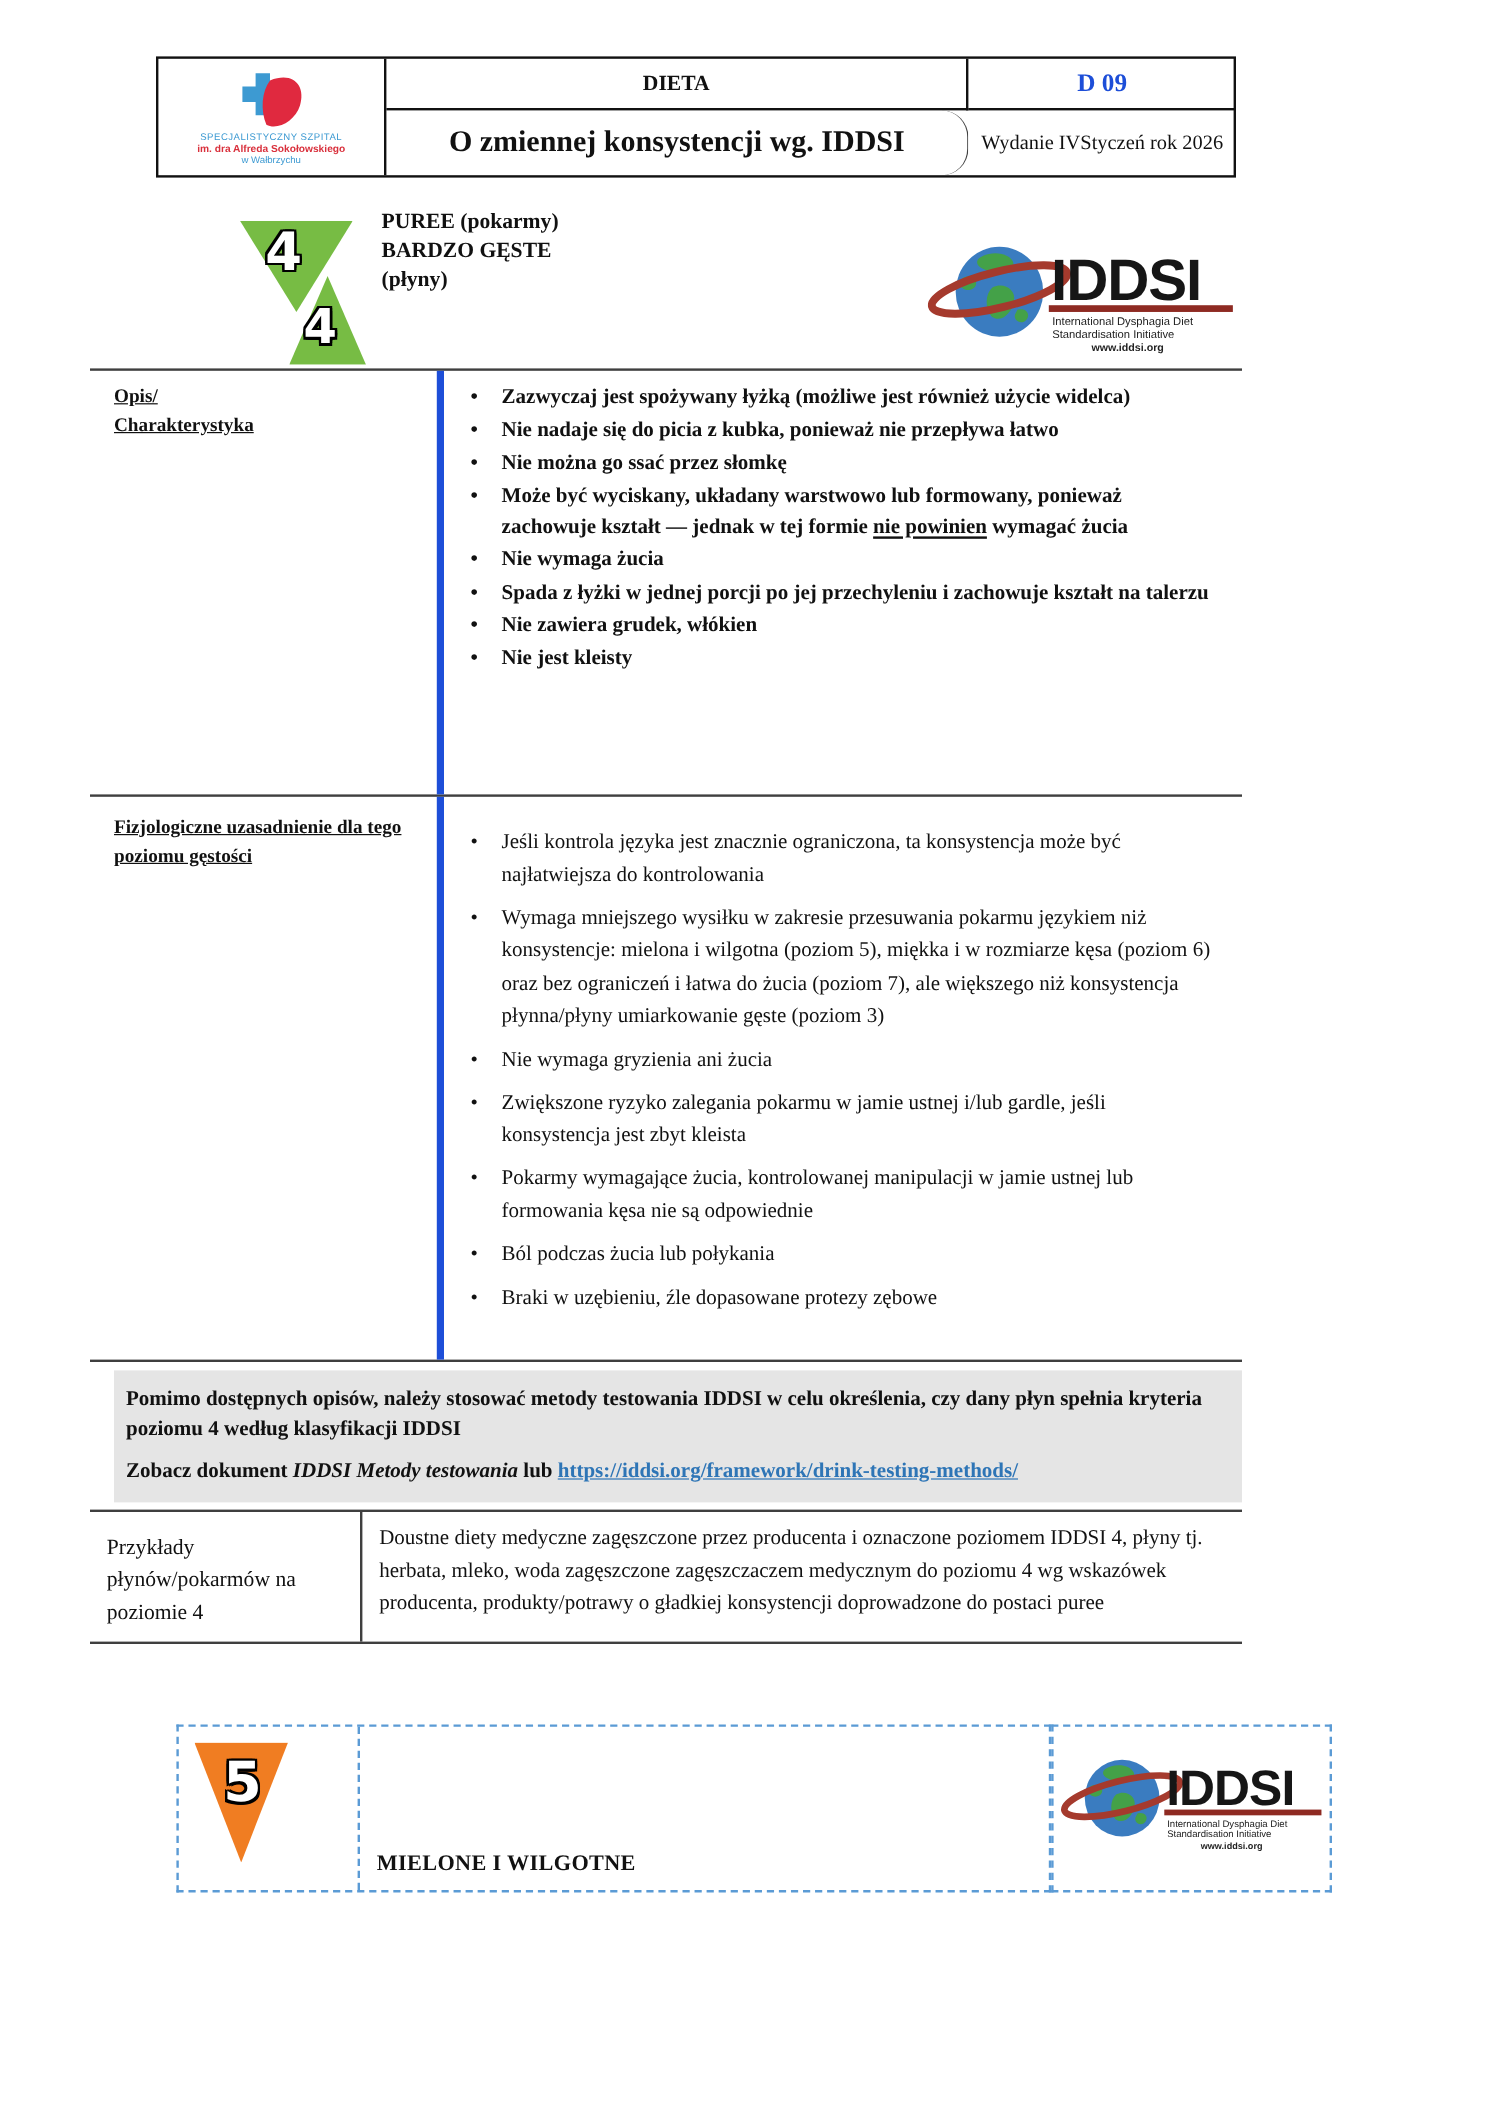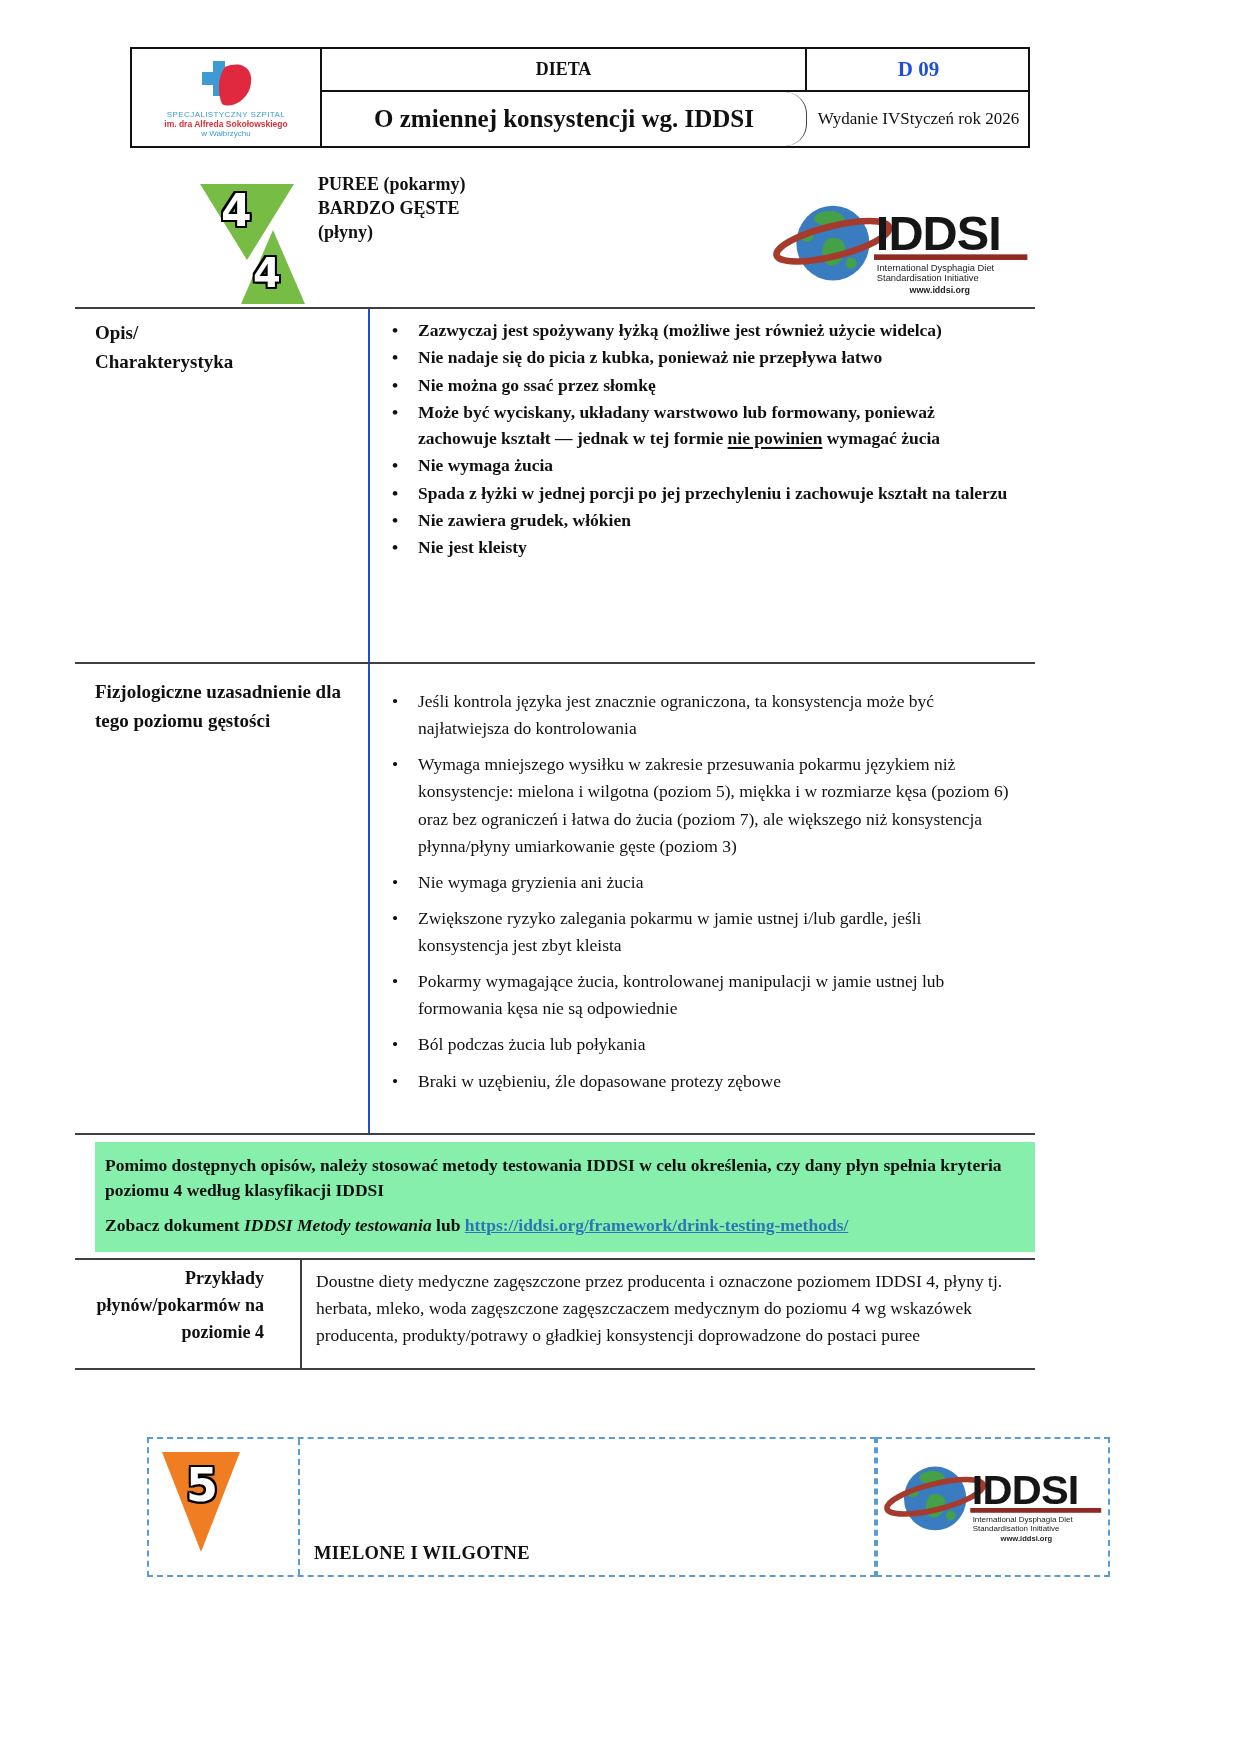--- a/index.html
+++ b/index.html
@@ -38,43 +38,43 @@
 
   
   .iddsi-top{position:absolute;left:773px;top:190px;}
   .iddsi-bottom{position:absolute;left:884px;top:1452px;}
 
   
   .mtable{position:absolute;left:75px;top:307px;width:960px;border-top:2px solid #3f3f3f;box-sizing:border-box;}
   .mrow{display:flex;border-bottom:2px solid #3f3f3f;box-sizing:border-box;}
   .mrow-1{height:355px;}
   .mrow-2{height:471px;}
-  .mlabel{width:295px;flex:0 0 295px;border-right:2px solid #1d4ed8;box-sizing:border-box;
-          padding:10px 14px 0 20px;font-weight:bold;font-size:19px;line-height:1.5;}
+  .mlabel{width:295px;flex:0 0 295px;border-right:6px solid #1d4ed8;box-sizing:border-box;
+          padding:10px 14px 0 20px;font-weight:bold;font-size:16px;line-height:1.5;text-decoration:underline;}
   .mbody{flex:1;padding:8px 22px 0 18px;box-sizing:border-box;}
   ul.blist{margin:0;padding:0 0 0 30px;list-style:none;}
   ul.blist li{position:relative;font-size:17.5px;}
   ul.blist li::before{content:"\2022";position:absolute;left:-26px;top:0;}
   .blist-bold li{font-weight:bold;line-height:1.5;margin-bottom:1px;}
   .blist-reg li{font-weight:normal;line-height:1.55;margin-bottom:9px;}
   .u{text-decoration:underline;text-decoration-thickness:2px;text-underline-offset:3px;}
 
   
-  .note{position:absolute;left:95px;top:1142px;width:940px;height:110px;background:#86efac;
+  .note{position:absolute;left:95px;top:1142px;width:940px;height:110px;background:#e5e5e5;
         box-sizing:border-box;padding:11px 14px 0 10px;font-weight:bold;font-size:17.5px;line-height:1.45;}
   .note p{margin:0;}
   .note p + p{margin-top:9px;}
   .doc-italic{font-style:italic;}
   .note a{color:#2e75b6;text-decoration:underline;cursor:pointer;}
 
   
   .etable{position:absolute;left:75px;top:1258px;width:960px;height:112px;
           border-top:2px solid #3f3f3f;border-bottom:2px solid #3f3f3f;display:flex;box-sizing:border-box;}
   .elabel{width:227px;flex:0 0 227px;border-right:2px solid #3f3f3f;box-sizing:border-box;
-          padding:5px 36px 0 14px;font-weight:bold;font-size:18px;line-height:1.5;text-align:right;}
+          padding:16px 36px 0 14px;font-weight:normal;font-size:18px;line-height:1.5;}
   .ebody{flex:1;padding:8px 18px 0 14px;box-sizing:border-box;font-size:17.5px;line-height:1.55;}
 
   
   .dash-left{position:absolute;left:147px;top:1437px;width:729px;height:140px;
              border:2px dashed #5b9bd5;box-sizing:border-box;}
   .dash-divider{position:absolute;left:149px;top:0;height:100%;border-left:2px dashed #5b9bd5;}
   .dash-right{position:absolute;left:876px;top:1437px;width:234px;height:140px;
               border:2px dashed #5b9bd5;box-sizing:border-box;}
   .mielone{position:absolute;left:314px;top:1543px;font-weight:bold;font-size:18.5px;letter-spacing:.3px;}
 

